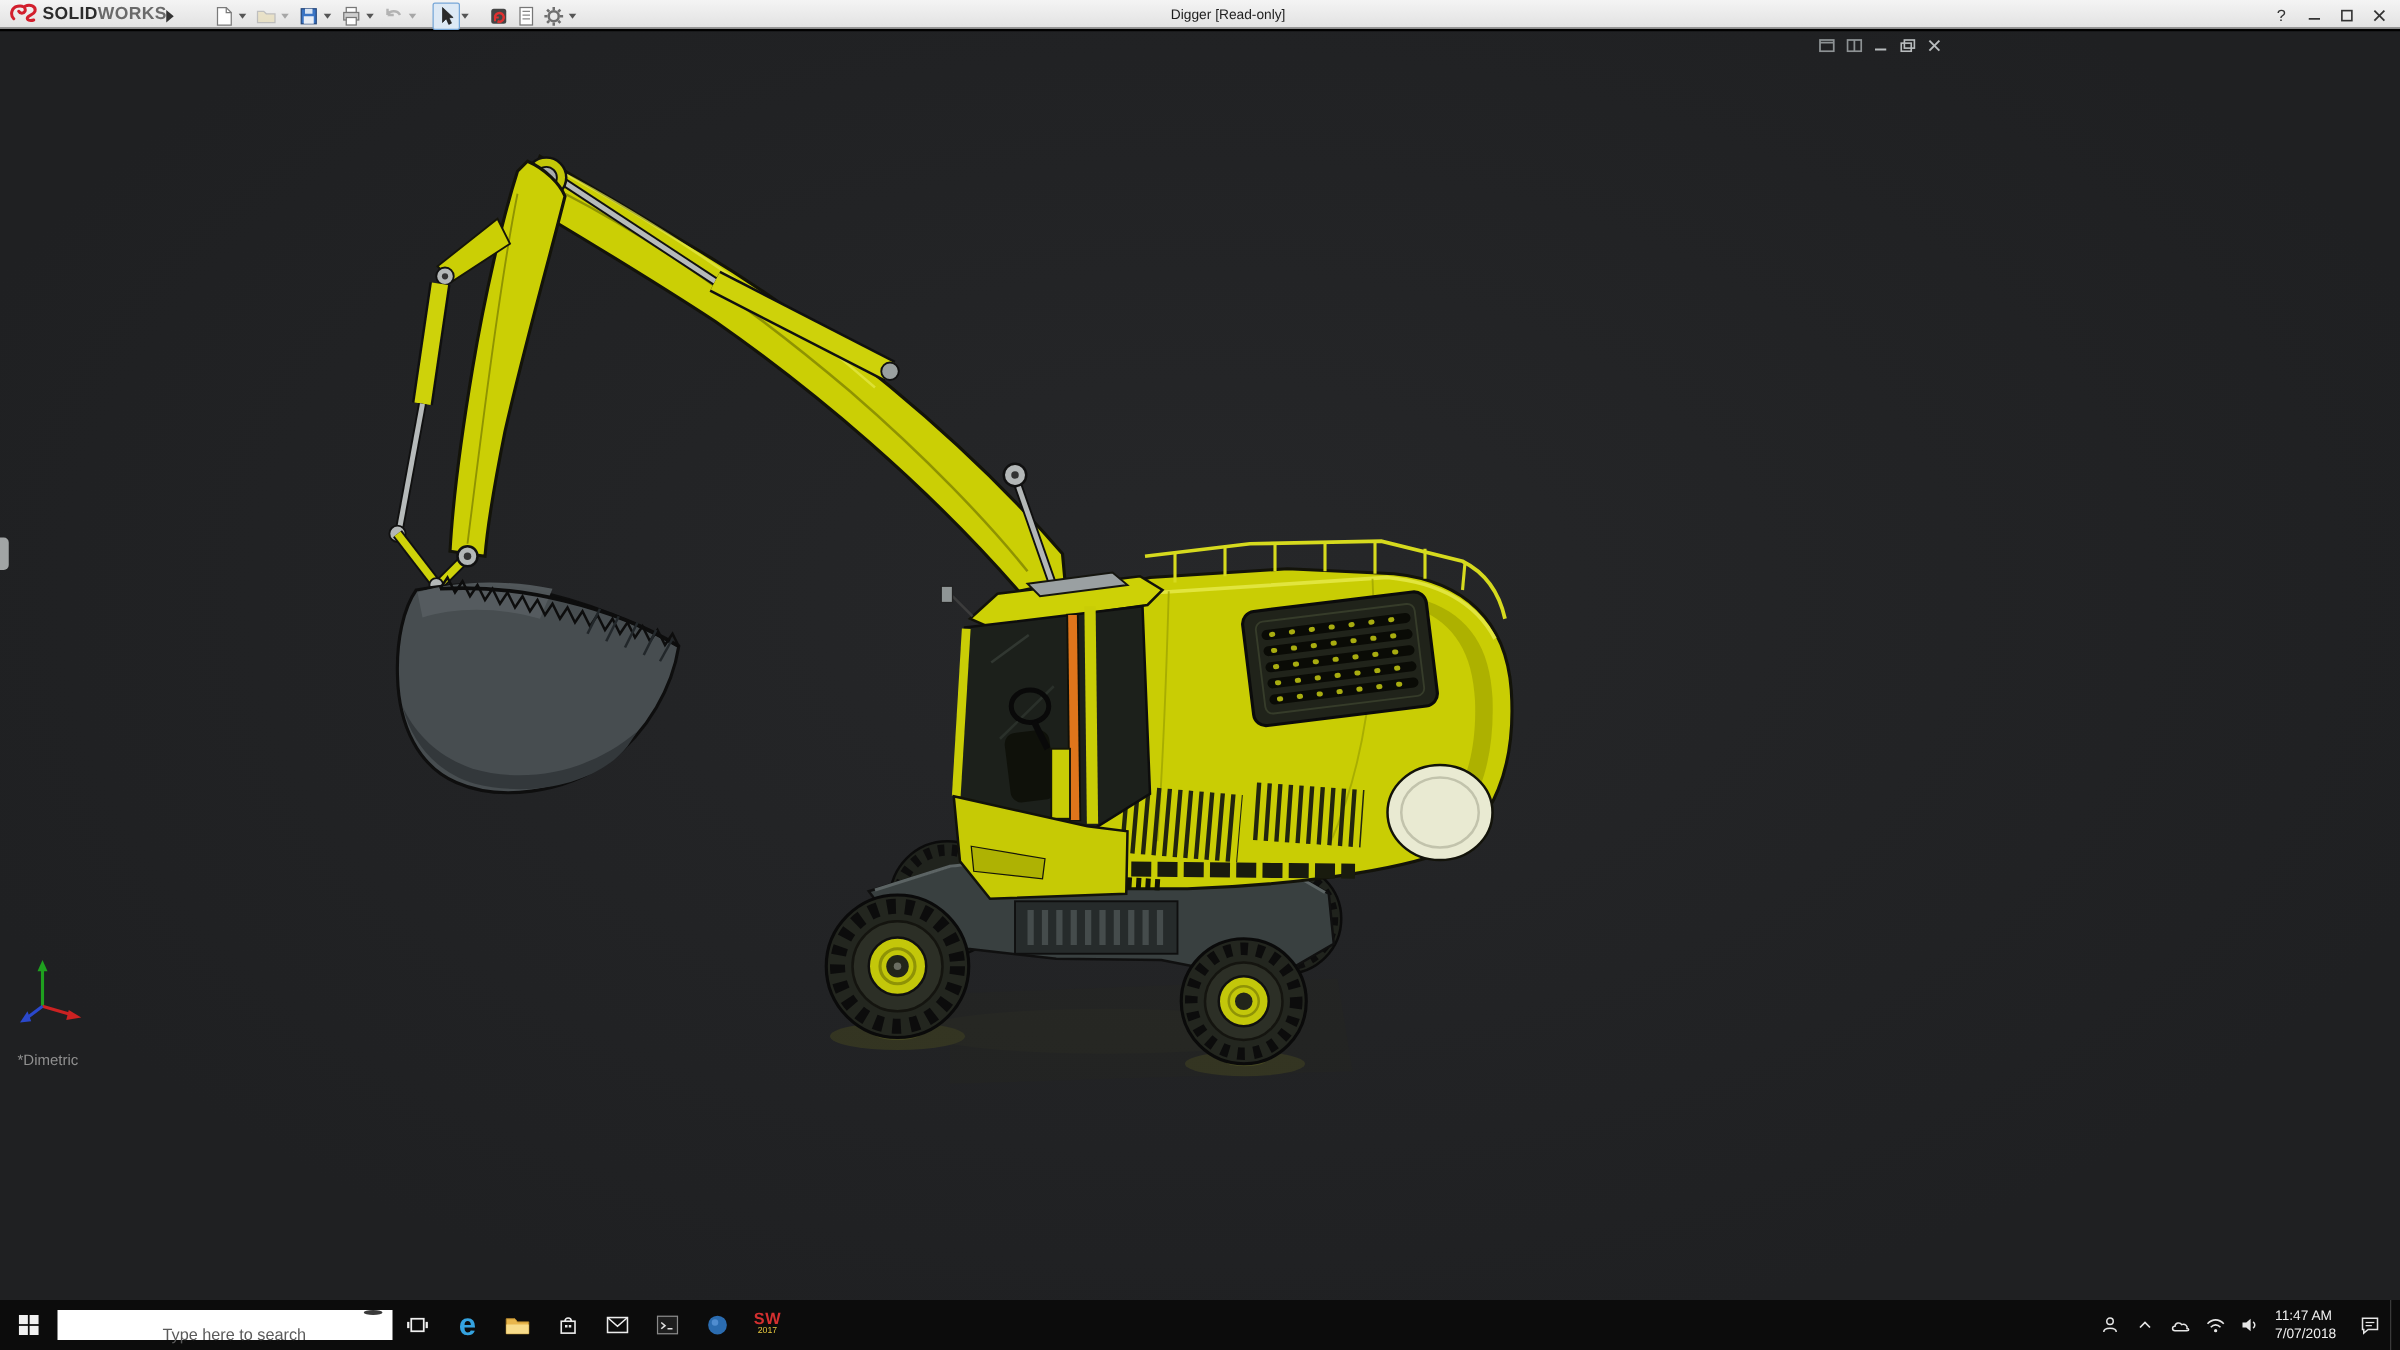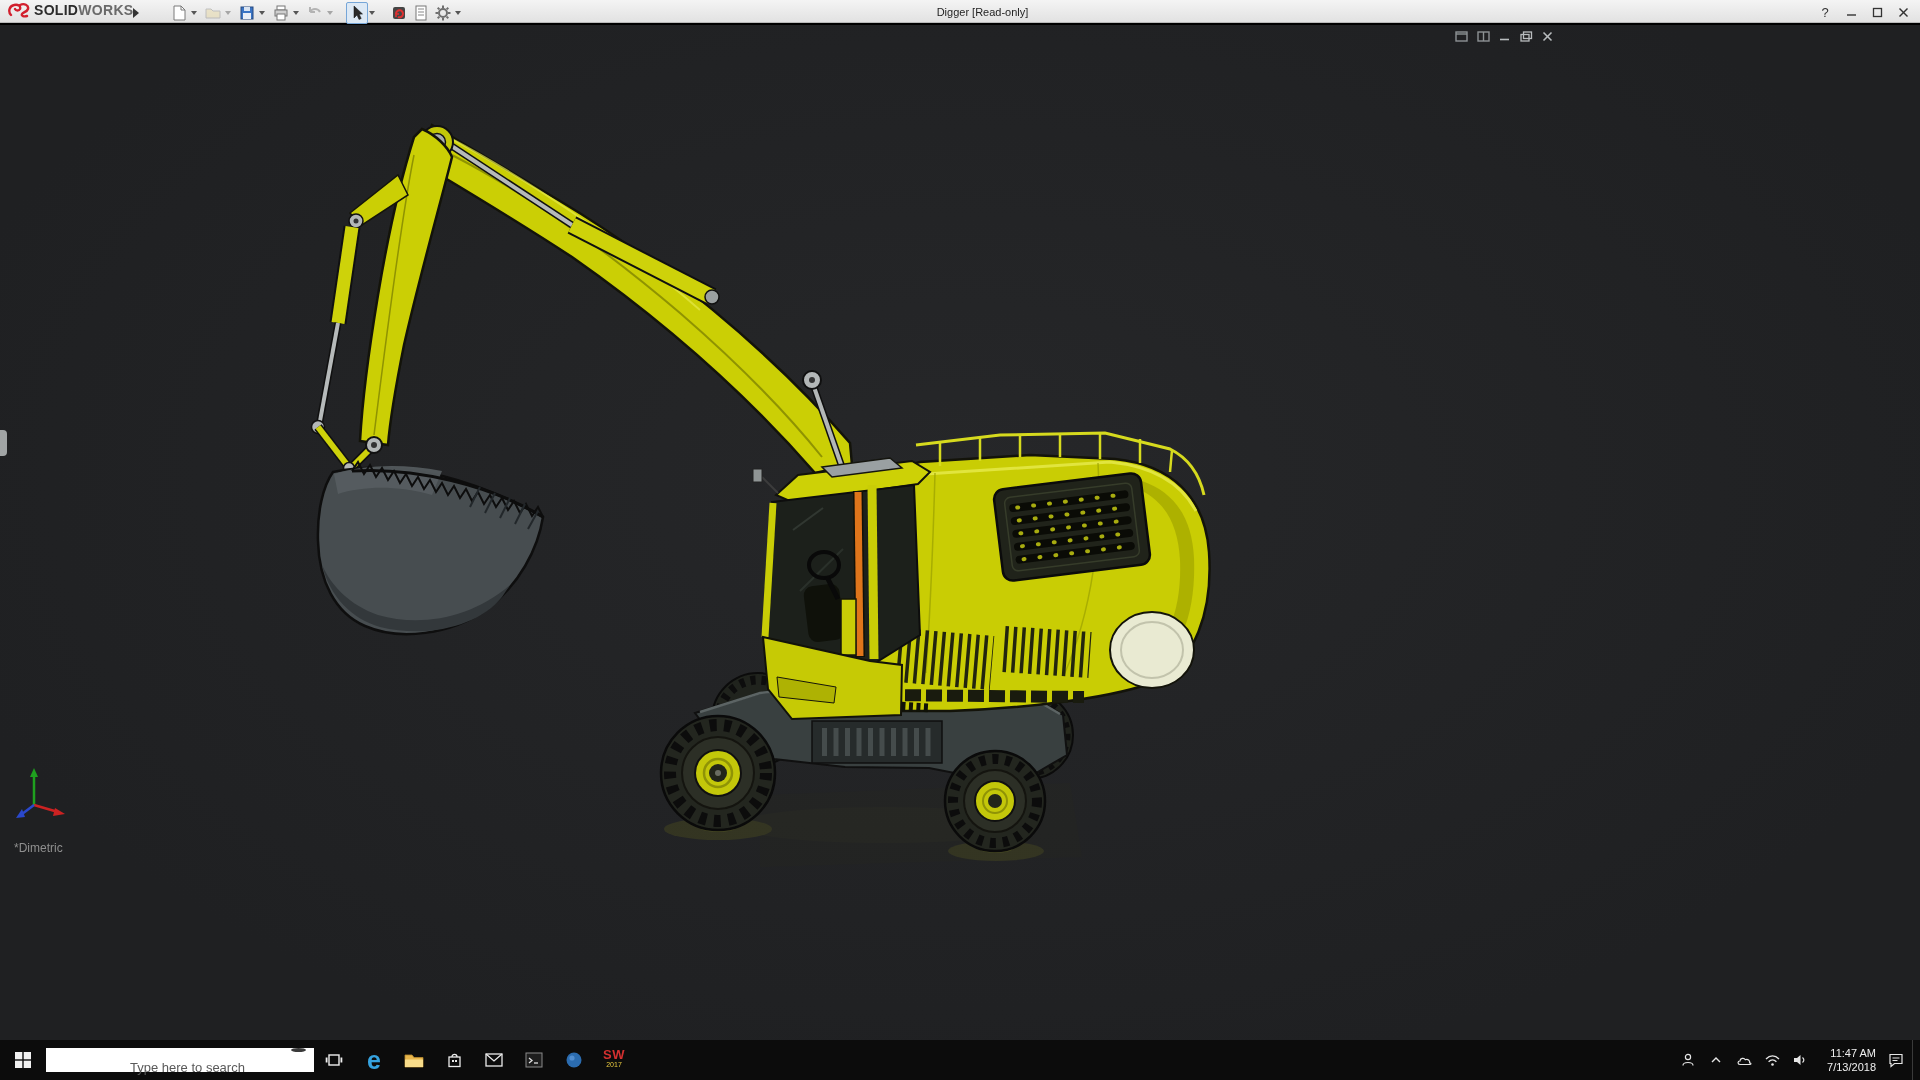--- a/index.html
+++ b/index.html
@@ -44,21 +44,21 @@
                      font-family:"Liberation Sans", sans-serif; }
   .searchbox input::placeholder { color:#5a5a5a; opacity:1; }
   .cortana-ring { width:15px; height:15px; border:2px solid #3a3a3a; border-radius:50%; }
   .appbtn { width:40px; height:40px; display:flex; align-items:center; justify-content:center; }
   .edge-e { font-size:25px; font-weight:bold; color:#35a3e0; line-height:25px; }
   .sw-badge { display:flex; flex-direction:column; align-items:center; line-height:10px; }
   .sw-badge .l1 { color:#d43030; font-weight:bold; font-size:13px; letter-spacing:0.5px; }
   .sw-badge .l2 { color:#e8c93e; font-size:7px; }
   .tray { margin-left:auto; display:flex; align-items:center; gap:4px; padding-right:2px; }
   .trayicon { width:24px; height:40px; display:flex; align-items:center; justify-content:center; }
-  .clock { width:64px; text-align:right; color:#f0f0f0; font-size:11px; line-height:14px; padding:0 4px; }
+  .clock { width:64px; text-align:left; color:#f0f0f0; font-size:11px; line-height:14px; padding:0 4px; }
   .desktop-sliver { width:6px; height:40px; border-left:1px solid #3a3a3a; }
 </style>
 </head>
 <body>
 
 <div class="titlebar">
   <div class="brand">
     <svg width="22" height="16" viewBox="0 0 22 16">
       <path d="M3,13 C0,10 1,4 6,3 C10,2 13,4 12,7 C11,9 8,9 7,7" fill="none" stroke="#d21f2d" stroke-width="2.4" stroke-linecap="round"></path>
       <path d="M12,3 C16,1 21,3 20,7 C19,10 15,10 14,12 C13,14 16,15 19,14" fill="none" stroke="#d21f2d" stroke-width="2.4" stroke-linecap="round"></path>
@@ -469,21 +469,21 @@
         </svg>
     </span>
     <span class="trayicon">
       <svg width="16" height="14" viewBox="0 0 16 14">
           <polygon points="2,5 5,5 8.5,2 8.5,12 5,9 2,9" fill="#e6e6e6"></polygon>
           <path d="M10.5,4.5 C12.3,6 12.3,8 10.5,9.5" fill="none" stroke="#e6e6e6" stroke-width="1.2"></path>
         </svg>
     </span>
     <div class="clock">
       <div>11:47 AM</div>
-      <div>7/13/2018</div>
+      <div>7/07/2018</div>
     </div>
     <span class="trayicon">
       <svg width="16" height="16" viewBox="0 0 16 16">
           <path d="M2,2.5 h12 v9 h-7.5 l-3.5,3 v-3 h-1 z" fill="none" stroke="#e6e6e6" stroke-width="1.2"></path>
           <line x1="4.5" y1="6" x2="11.5" y2="6" stroke="#e6e6e6" stroke-width="1"></line>
           <line x1="4.5" y1="8.5" x2="9.5" y2="8.5" stroke="#e6e6e6" stroke-width="1"></line>
         </svg>
     </span>
     <span class="desktop-sliver"></span>
   </div>

